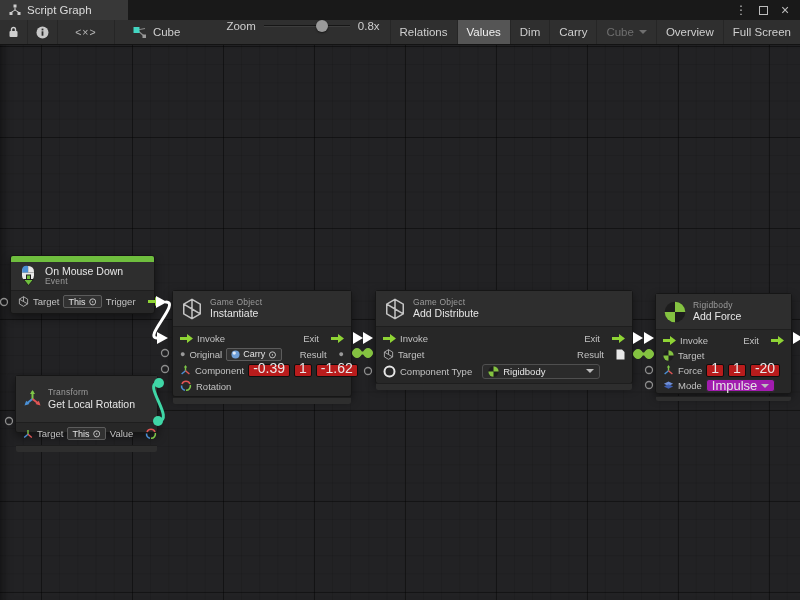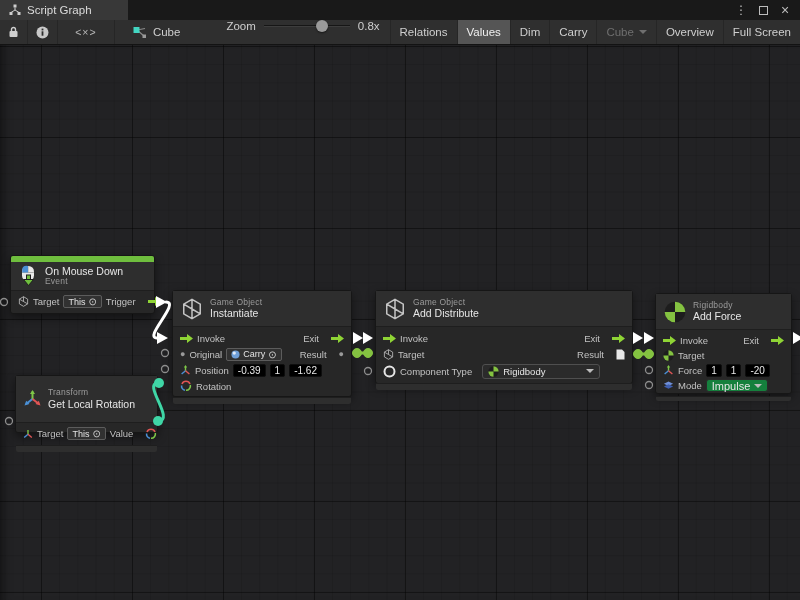--- a/index.html
+++ b/index.html
@@ -48,25 +48,25 @@
   .node-header { display:flex; align-items:center; gap:7px; padding:5px 10px 5px 8px; background:#2e2e2e; border-bottom:1px solid #1e1e1e; }
   .node-header .titles { display:flex; flex-direction:column; line-height:1.15; }
   .node-cat { font-size:8.5px; color:#9b9b9b; letter-spacing:.2px; }
   .node-title { font-size:10.5px; color:#e6e6e6; }
   .node-body { padding:3px 0 1px 0; }
   .node-row { display:flex; align-items:center; gap:4px; height:16px; padding:0 7px; font-size:9.5px; color:#c2c2c2; white-space:nowrap; }
   .node-footer { height:7px; background:#2e2e2e; border-top:1px solid #1e1e1e; border-radius:0 0 2px 2px; margin-top:2px; }
   .rspace { margin-left:auto; display:flex; align-items:center; gap:12px; }
   .chip { display:inline-flex; align-items:center; gap:3px; height:13px; padding:0 4px; background:#313131; border:1px solid #5c5c5c; border-radius:2px; font-size:9px; color:#e2e2e2; }
   .chip .tgt { font-size:10px; color:#cfcfcf; }
-  .vfield { display:inline-flex; align-items:flex-end; height:13px; padding:0 4px; background:#000000; border:1px solid #0e0e0e; border-radius:2px; font-size:10px; color:#e8e8e8; }
+  .vfield { display:inline-flex; align-items:flex-end; height:13px; padding:0 4px; background:#b91c1c; border:1px solid #0e0e0e; border-radius:2px; font-size:14px; color:#e8e8e8; }
   .dot { font-size:9px; color:#9a9a9a; line-height:1; }
   .dropdown { display:inline-flex; align-items:center; gap:4px; height:15px; padding:0 5px; background:#2b2b2b; border:1px solid #4f4f4f; border-radius:3px; font-size:9.5px; color:#e6e6e6; }
   .dropdown .dd-caret { width:0;height:0;border-left:4px solid transparent;border-right:4px solid transparent;border-top:4px solid #bdbdbd; margin-left:auto; }
-  .dropdown.small { background:#15803d; border:1px solid #2a2a2a; height:13px; font-size:11px; }
+  .dropdown.small { background:#a21caf; border:1px solid #2a2a2a; height:13px; font-size:13px; }
 
   svg.icon { display:block; flex:none; }
   .overlay { position:absolute; left:0; top:0; width:800px; height:600px; pointer-events:none; }
   .overlay .flowline { stroke:var(--flow-white); stroke-width:3; fill:none; stroke-linecap:round; }
   .overlay .valueline { stroke:var(--value-teal); stroke-width:3; fill:none; stroke-linecap:round; }
   .overlay .flowport { fill:var(--flow-white); }
   .overlay .objlink { stroke:var(--object-green); fill:var(--object-green); }
   .overlay .emptyport { fill:none; stroke:#8d8d8d; stroke-width:1.3; }
   .overlay .valueport { fill:var(--value-teal); }
 </style>
@@ -275,21 +275,21 @@
           <span class="dot">●</span>
         </span>
       </div>
       <div class="node-row">
         <svg class="icon" width="11" height="11" viewBox="0 0 17 17">
           <path d="M8.5 9 V2" stroke="#7ec648" stroke-width="2.2"></path>
             <polygon points="8.5,0 11,4 6,4" fill="#7ec648"></polygon>
           <path d="M8.5 9 L2.5 14" stroke="#4a8fd4" stroke-width="2.2"></path>
           <path d="M8.5 9 L14.5 14" stroke="#e05555" stroke-width="2.2"></path>
         </svg>
-        <span>Position</span>
+        <span>Component</span>
         <span class="vfield">
             <span>-0.39</span>
           </span>
         <span class="vfield">
             <span>1</span>
           </span>
         <span class="vfield">
             <span>-1.62</span>
           </span>
       </div>

